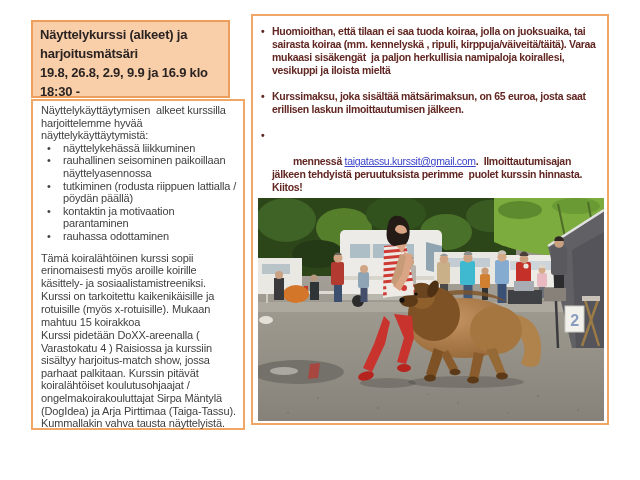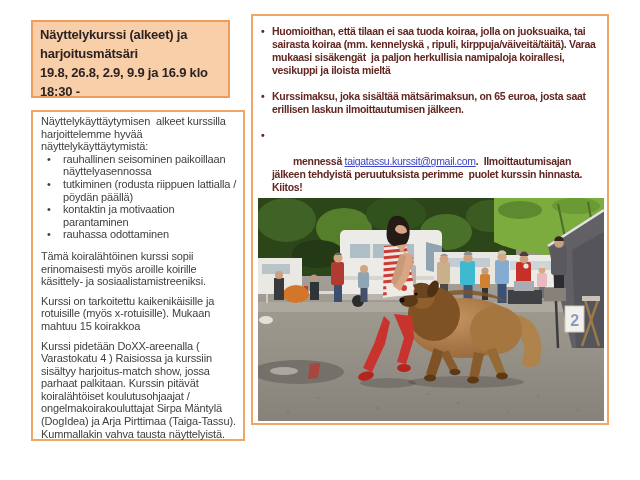--- a/index.html
+++ b/index.html
@@ -7,30 +7,30 @@
   .slide{position:absolute;inset:0;background:#ffffff;}
 
   .title-box{
     position:absolute;left:31px;top:20px;width:199px;height:78px;box-sizing:border-box;
     background:#F9CFAA;border:2px solid #ED9E5C;padding:3px 6px 0 7px;
     font-weight:bold;font-size:13px;line-height:19px;color:#2A2321;letter-spacing:-0.2px;
   }
   .title-box div{white-space:pre-wrap;}
 
   .left-box{
-    position:absolute;left:31px;top:110px;width:214px;height:331px;box-sizing:border-box;
+    position:absolute;left:31px;top:99px;width:214px;height:331px;box-sizing:border-box;
     background:#fff;border:2px solid #F0A766;padding:3px 4px 0 8px;
     color:#404040;font-size:11px;line-height:12.6px;letter-spacing:-0.15px;
   }
   .left-box .lp{white-space:pre-wrap;}
   .left-box ul{margin:0;padding:0;list-style:none;}
   .left-box li{position:relative;padding-left:22px;white-space:pre-wrap;}
   .left-box li::before{content:"\2022";position:absolute;left:6px;}
   .sp-big{margin-top:9px;}
-  .sp-sm{margin-top:7px;}
+  .sp-sm{margin-top:1px;}
 
   .right-box{
     position:absolute;left:251px;top:14px;width:358px;height:411px;box-sizing:border-box;
     background:#fff;border:2px solid #F0A766;padding:9px 5px 0 7px;
     color:#622722;font-weight:bold;font-size:10.5px;line-height:13px;letter-spacing:-0.3px;
   }
   .right-box ul{margin:0;padding:0;list-style:none;}
   .right-box li{position:relative;padding-left:12px;margin-bottom:13px;white-space:pre-wrap;}
   .right-box li::before{content:"\2022";position:absolute;left:1px;}
   .email{color:#3B43C8;text-decoration:underline;font-weight:normal;cursor:pointer;}
@@ -47,20 +47,21 @@
 <div class="slide">
 
   <div class="title-box">
     <div>Näyttelykurssi (alkeet) ja harjoitusmätsäri</div>
     <div>19.8, 26.8, 2.9, 9.9 ja 16.9 klo 18:30 -</div>
   </div>
 
   <div class="left-box">
     <div class="lp">Näyttelykäyttäytymisen  alkeet kurssilla harjoittelemme hyvää näyttelykäyttäytymistä:</div>
     <ul>
+      <li>näyttelykehässä liikkuminen</li>
       <li>rauhallinen seisominen paikoillaan näyttelyasennossa</li>
       <li>tutkiminen (rodusta riippuen lattialla / pöydän päällä)</li>
       <li>kontaktin ja motivaation parantaminen</li>
       <li>rauhassa odottaminen</li>
     </ul>
     <div class="lp sp-big">Tämä koiralähtöinen kurssi sopii erinomaisesti myös aroille koirille käsittely- ja sosiaalistamistreeniksi.</div>
     <div class="lp sp-sm">Kurssi on tarkoitettu kaikenikäisille ja rotuisille (myös x-rotuisille). Mukaan mahtuu 15 koirakkoa</div>
     <div class="lp sp-sm">Kurssi pidetään DoXX-areenalla ( Varastokatu 4 ) Raisiossa ja kurssiin sisältyy harjoitus-match show, jossa parhaat palkitaan. Kurssin pitävät koiralähtöiset koulutusohjaajat / ongelmakoirakouluttajat Sirpa Mäntylä (DogIdea) ja Arja Pirttimaa (Taiga-Tassu). Kummallakin vahva tausta näyttelyistä.</div>
   </div>
 

